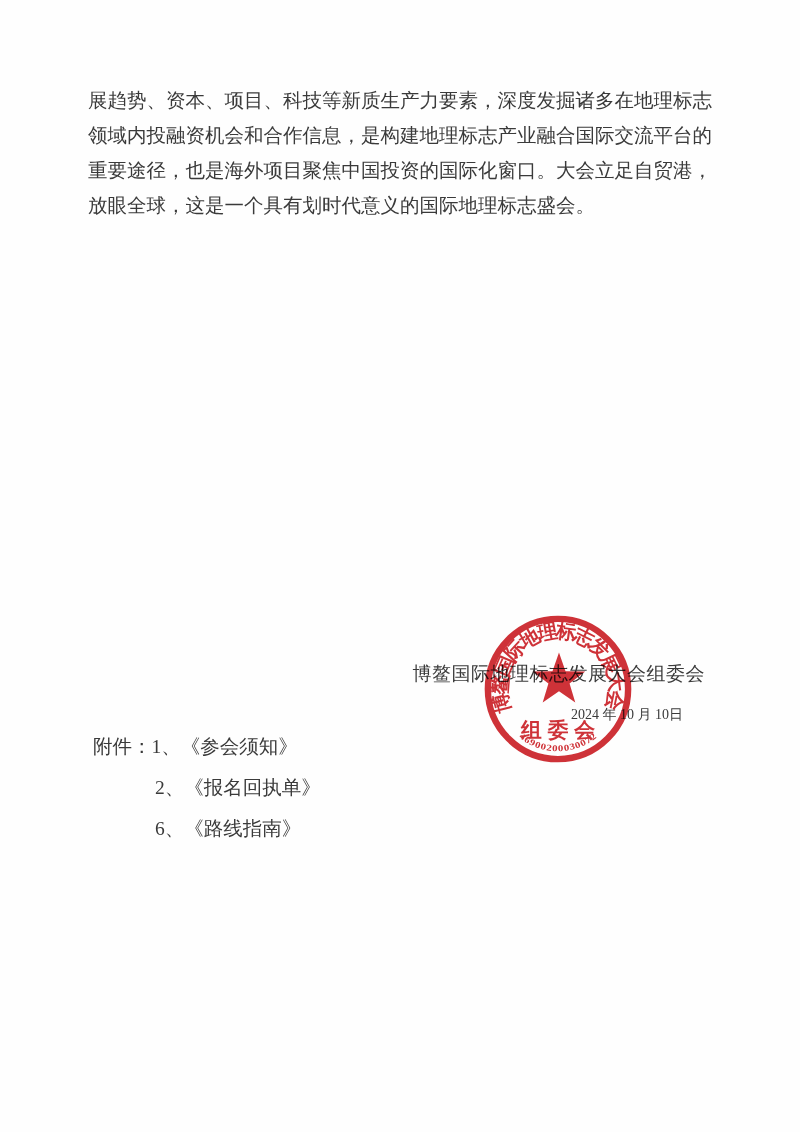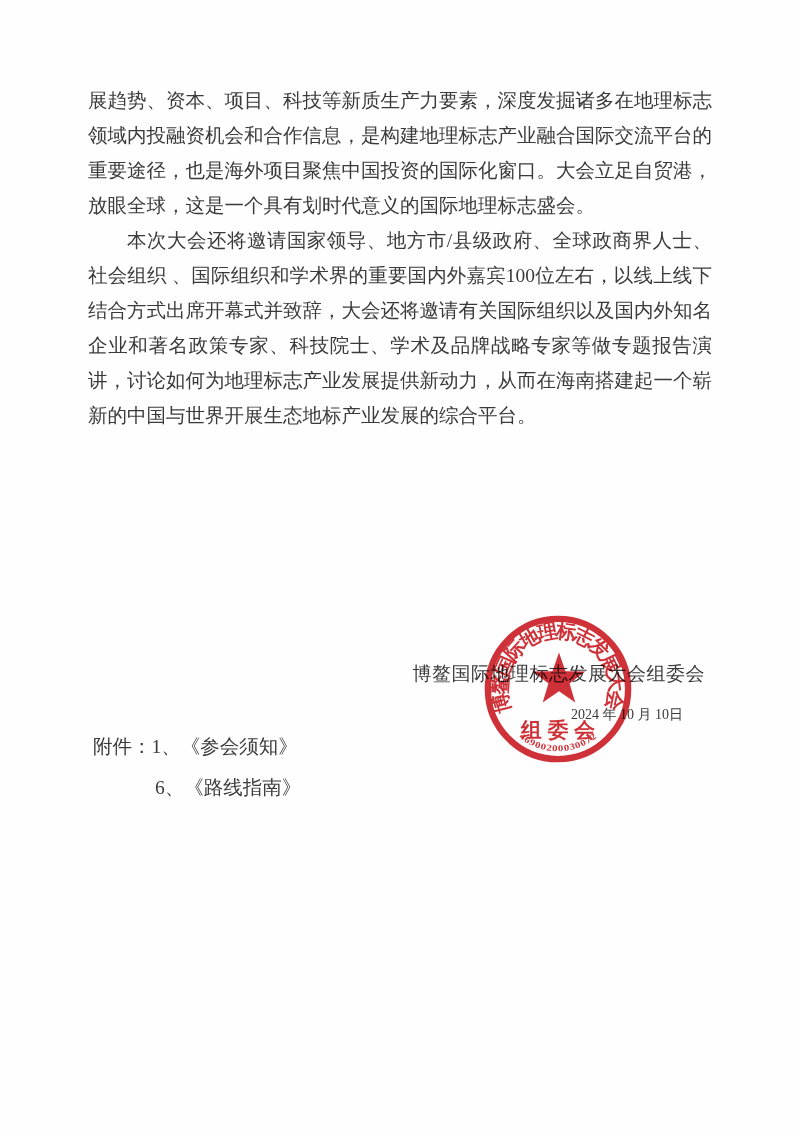--- a/index.html
+++ b/index.html
@@ -51,30 +51,30 @@
   .seal-center-text { font-size: 21px; letter-spacing: 6px; }
   .seal-number { font-size: 9px; letter-spacing: 0.5px; font-family: "Liberation Sans", "DejaVu Sans", sans-serif; }
 </style>
 </head>
 <body>
 
 <div class="page">
 
   <div class="body-text">
     <p class="para first">展趋势、资本、项目、科技等新质生产力要素，深度发掘诸多在地理标志领域内投融资机会和合作信息，是构建地理标志产业融合国际交流平台的重要途径，也是海外项目聚焦中国投资的国际化窗口。大会立足自贸港，放眼全球，这是一个具有划时代意义的国际地理标志盛会。</p>
-    <p class="para">本次大会还将邀请国家领导、地方市/县级政府、全球政商界人士、社会组织 、国际组织和学术界的重要国内外嘉宾100位左右，以线上线下结合方式出席开幕式并致辞，大会还将邀请有关国际组织以及国内外知名企业和著名政策专家、科技院士、学术及品牌战略专家等做专题报告演讲，讨论如何为地理标志产业发展提供新动力，从而在海南搭建起一个崭新的中国与世界开展生态地标产业发展的综合平台。</p>
   </div>
 
   <div class="signature">
     <div class="sig-org">博鳌国际地理标志发展大会组委会</div>
     <div class="sig-date">2024 年 10 月 10日</div>
   </div>
 
   <div class="attachments">
     <div class="att-row"><span class="att-label">附件：</span><span>1、《参会须知》</span></div>
+    <div class="att-row indented"><span>2、《报名回执单》</span></div>
     <div class="att-row indented"><span>6、《路线指南》</span></div>
   </div>
 
   <svg class="seal" viewBox="0 0 160 160">
     <defs>
       <path id="arcTop" d="M 32.9 102 A 52 52 0 1 1 127.1 102" fill="none"></path>
       <path id="arcBottom" d="M 39.5 128.3 A 63 63 0 0 0 120.5 128.3" fill="none"></path>
     </defs>
     <circle cx="80" cy="80" r="71" fill="none" stroke-width="6.5" stroke="#cc2228"></circle>
     <polygon points="81,43 87.6,61.9 107.6,62.3 91.7,74.5 97.5,93.7 81,82.2 64.5,93.7 70.3,74.5 54.4,62.3 74.4,61.9" fill="#cc2228"></polygon>

